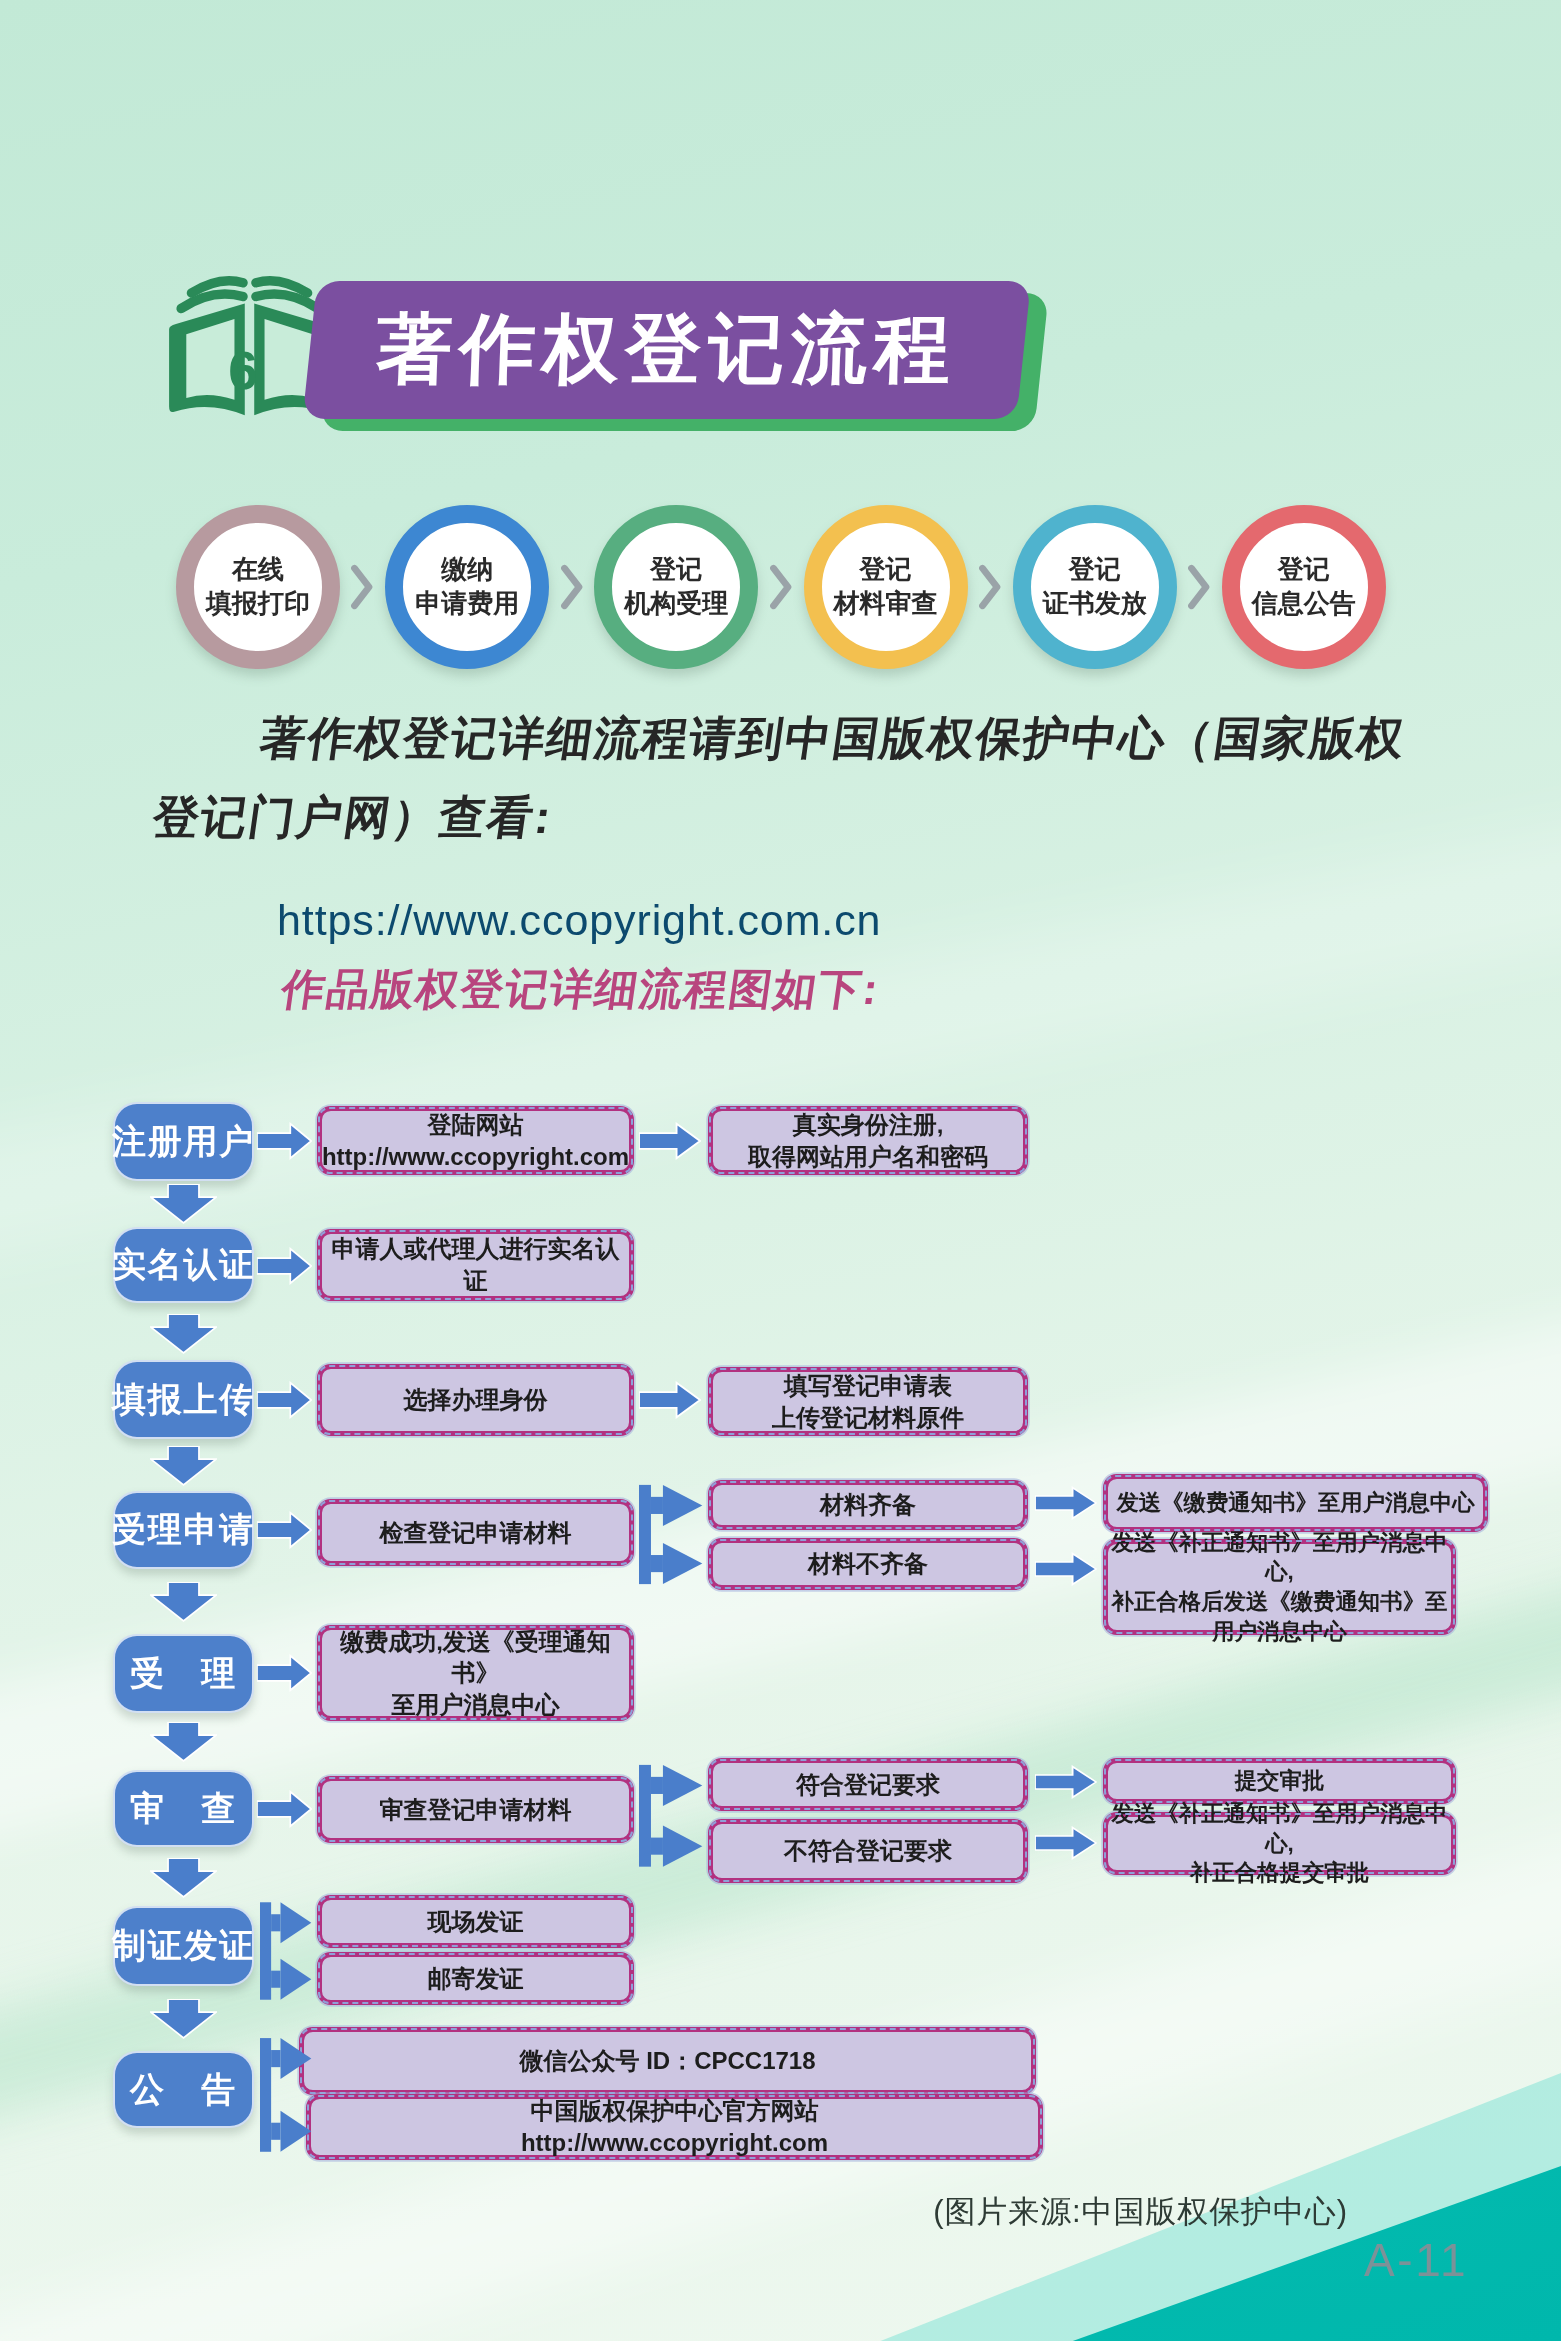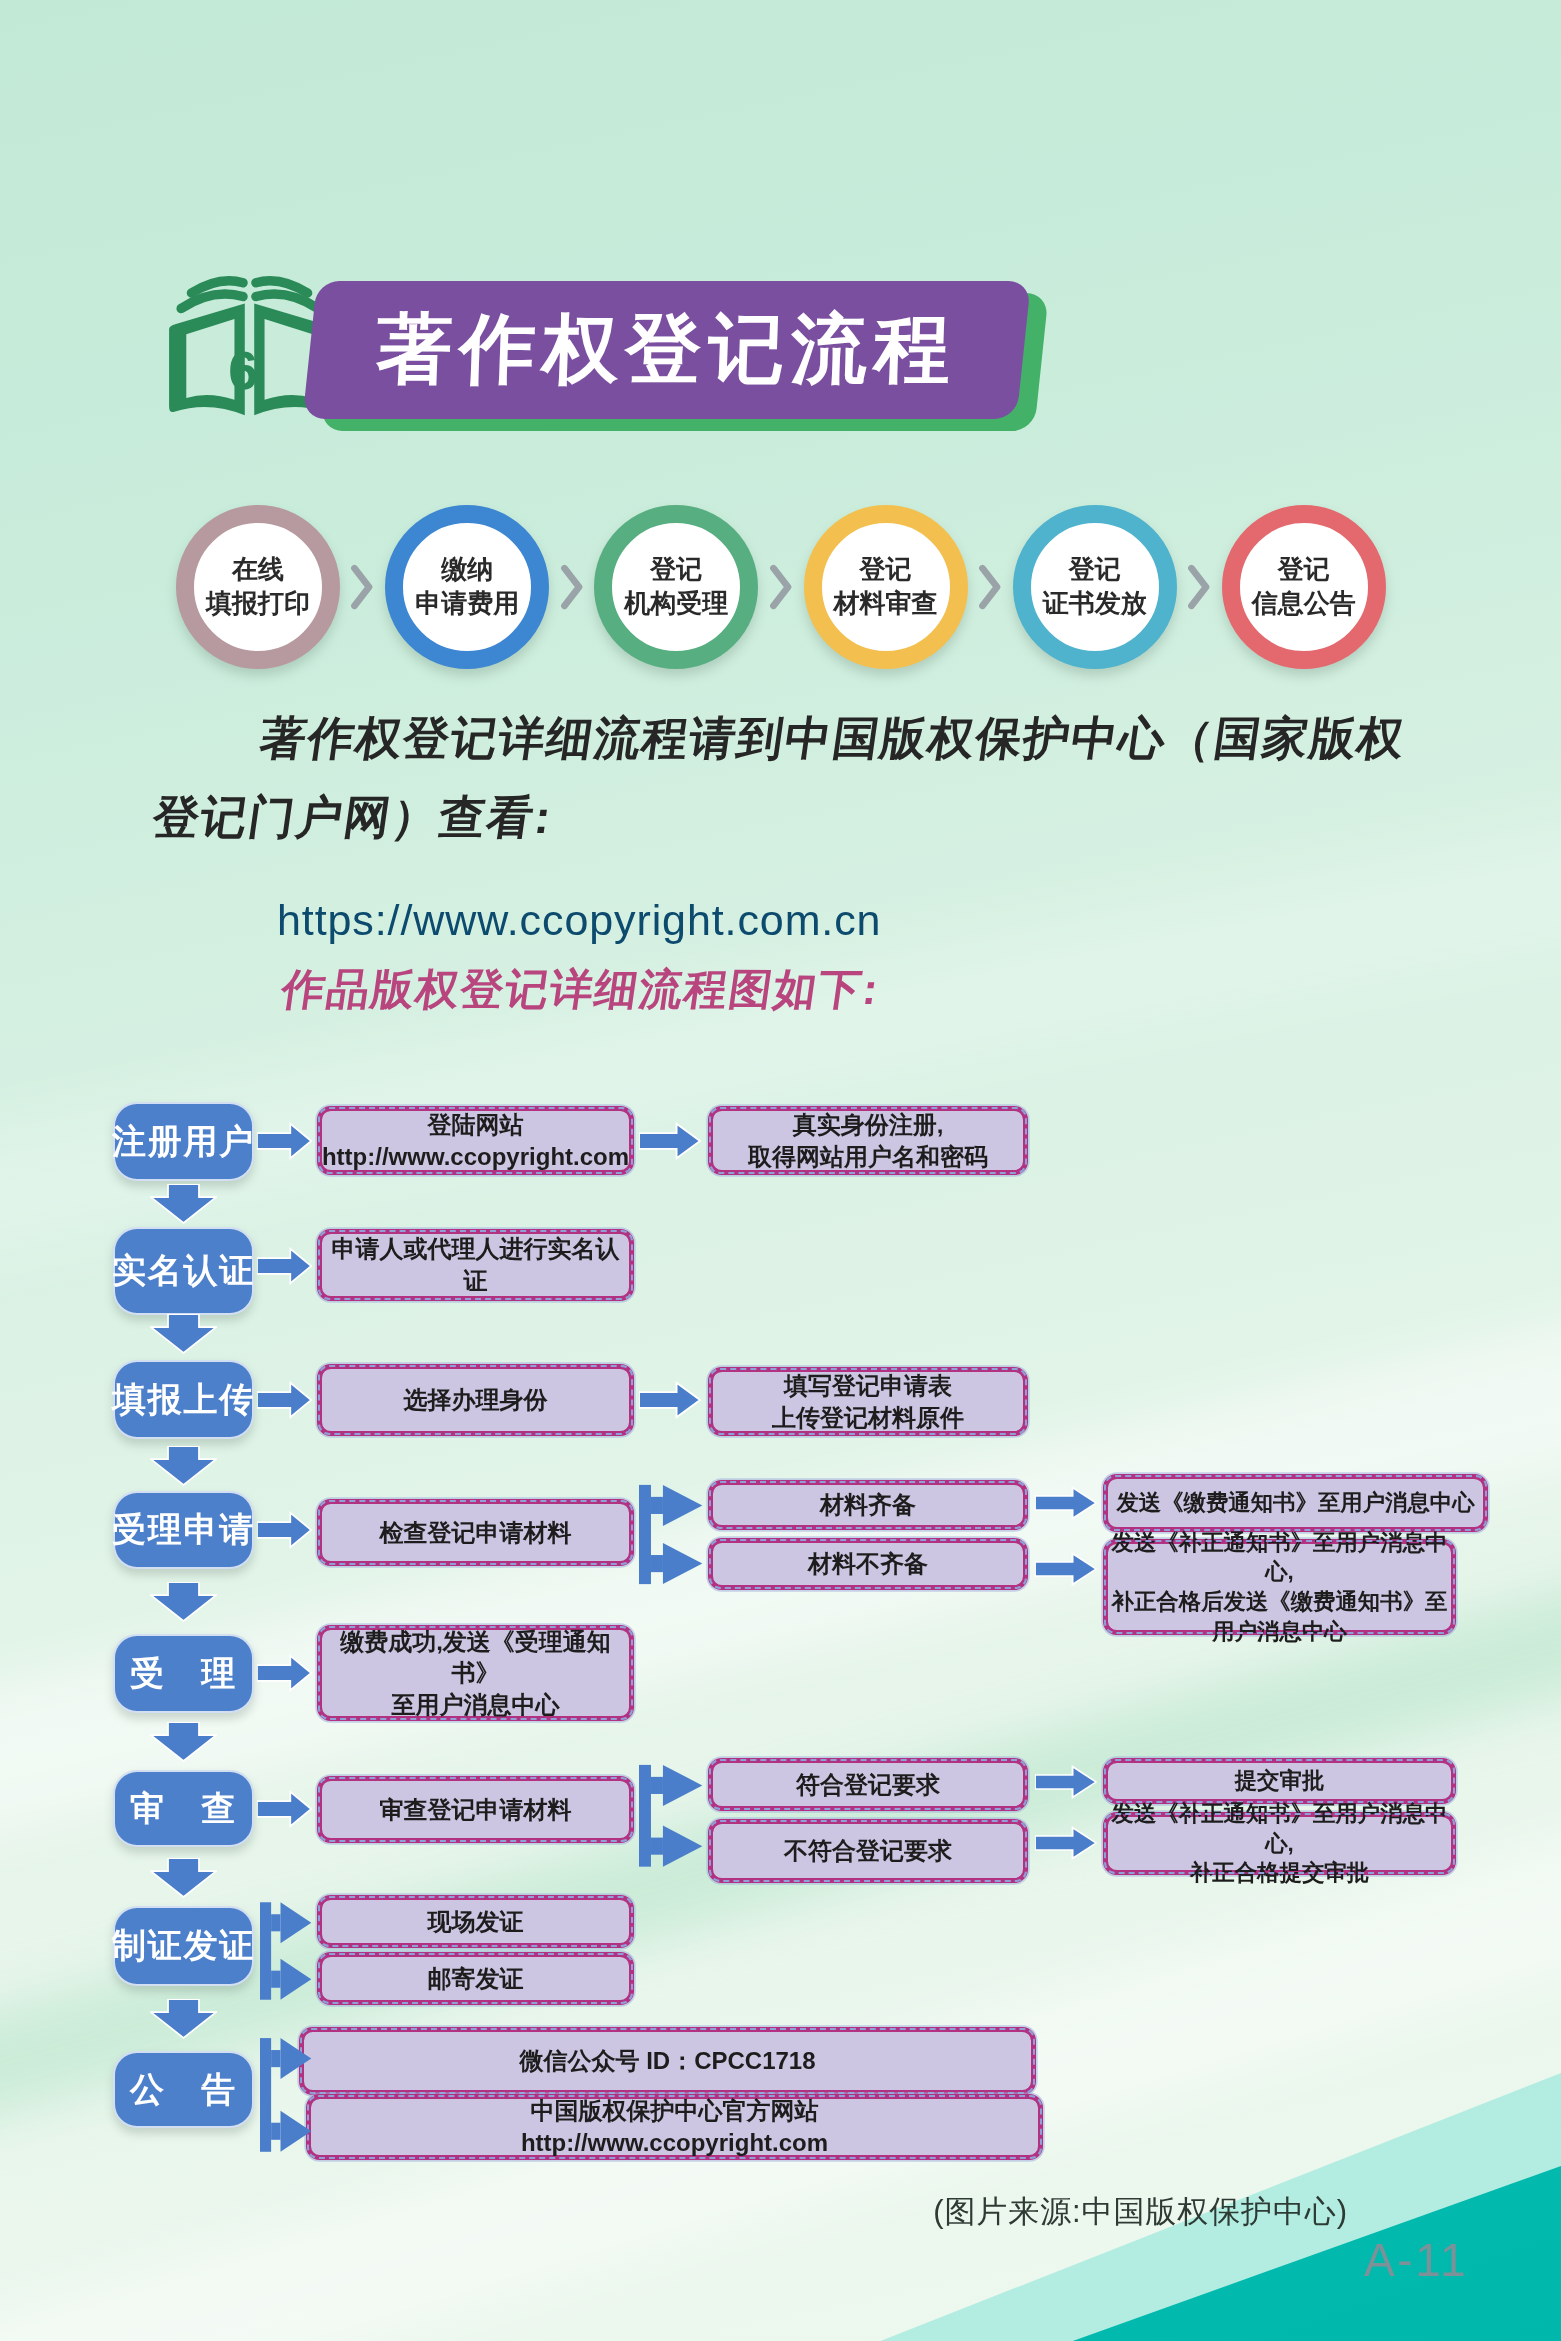--- a/index.html
+++ b/index.html
@@ -129,21 +129,21 @@
   <div class="step" style="border-color: rgb(228, 105, 110);">登记
 信息公告</div>
 </div>
 
 <div class="abs intro-par">著作权登记详细流程请到中国版权保护中心（国家版权
 登记门户网）查看:</div>
 <div class="abs intro-url">https://www.ccopyright.com.cn</div>
 <div class="abs intro-sub">作品版权登记详细流程图如下:</div>
 
 <div class="flabel" style="left:113px;top:1102px;width:141px;height:79px">注册用户</div>
-<div class="flabel" style="left:113px;top:1227px;width:141px;height:88px">实名认证</div>
+<div class="flabel" style="left:113px;top:1227px;width:141px;height:76px">实名认证</div>
 <div class="flabel" style="left:113px;top:1360px;width:141px;height:79px">填报上传</div>
 <div class="flabel" style="left:113px;top:1491px;width:141px;height:78px">受理申请</div>
 <div class="flabel" style="left:113px;top:1634px;width:141px;height:79px">受　理</div>
 <div class="flabel" style="left:113px;top:1770px;width:141px;height:77px">审　查</div>
 <div class="flabel" style="left:113px;top:1906px;width:141px;height:80px">制证发证</div>
 <div class="flabel" style="left:113px;top:2051px;width:141px;height:77px">公　告</div>
 
 <span class="arr" style="left:150px;top:1184px">
     <svg width="67" height="40" viewBox="0 0 78 46">
       <polygon points="21,0 57,0 57,15 77,15 39,45 1,15 21,15" fill="#4a7ecb" stroke="#ffffff" stroke-width="2"></polygon>

